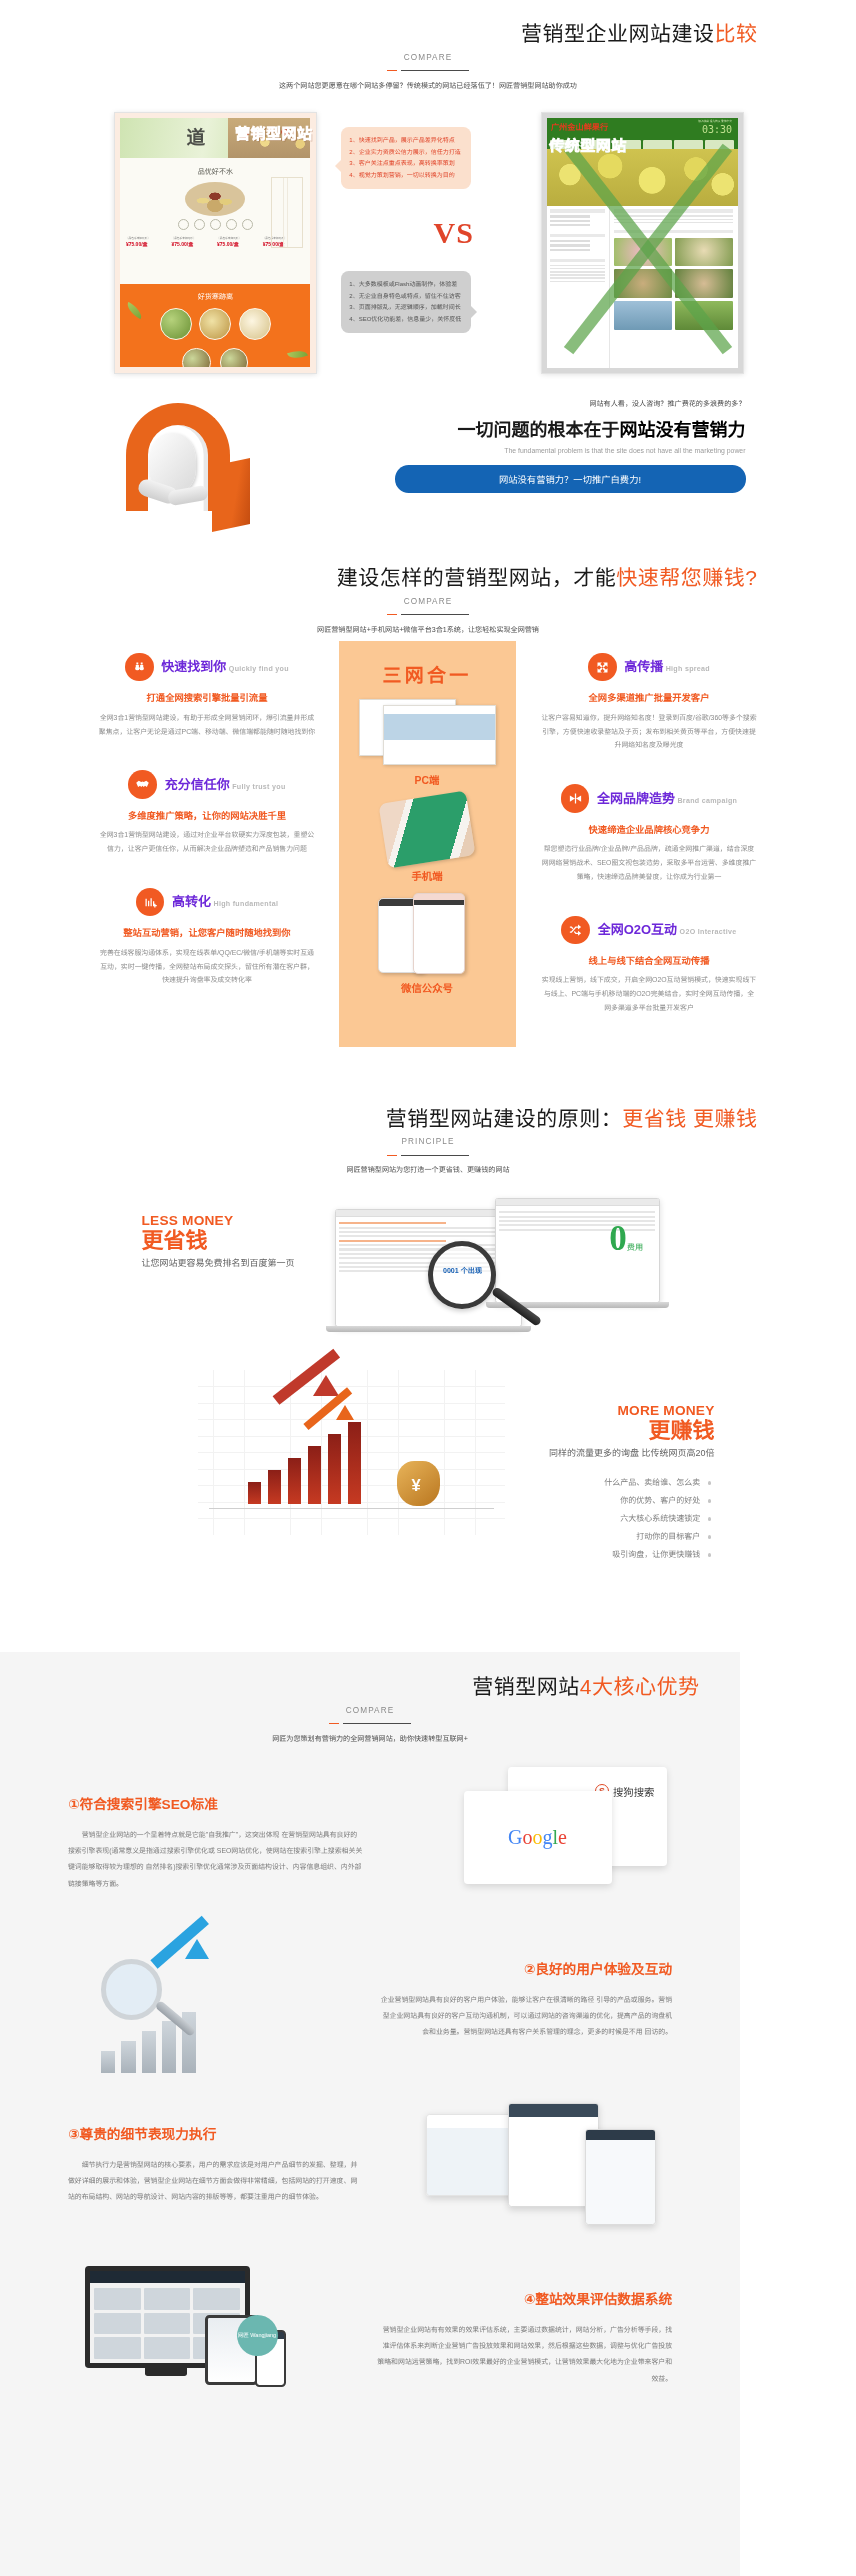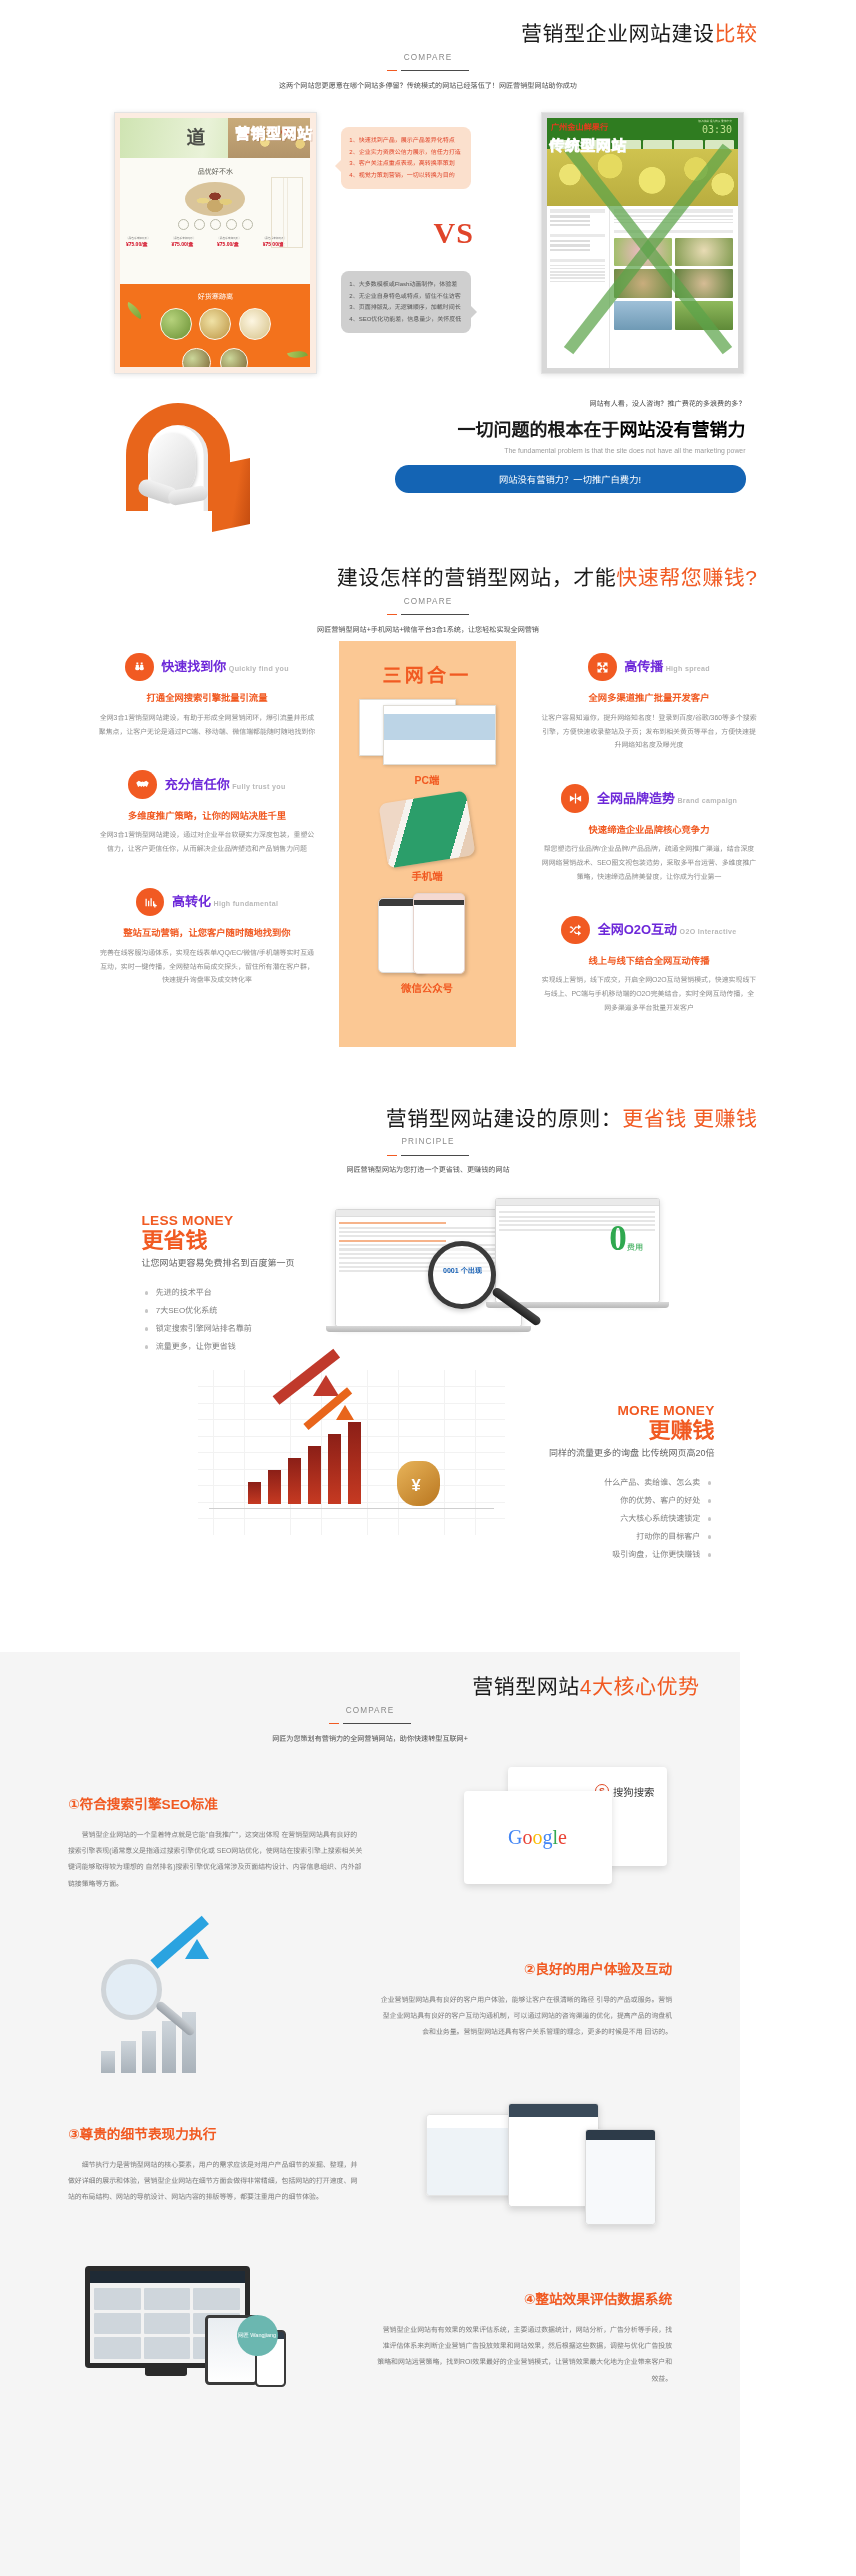--- a/index.html
+++ b/index.html
@@ -611,26 +611,20 @@
       <div class="sec-en">PRINCIPLE</div>
       <div class="sec-rule"></div>
       <div class="sec-sub">网匠营销型网站为您打造一个更省钱、更赚钱的网站</div>
     </div>
 
     <div class="money">
       <div class="less">
         <div class="m-en">LESS MONEY</div>
         <div class="m-cn">更省钱</div>
         <div class="m-sub">让您网站更容易免费排名到百度第一页</div>
-        <ul class="m-list">
-          <li>先进的技术平台</li>
-          <li>7大SEO优化系统</li>
-          <li>锁定搜索引擎网站排名靠前</li>
-          <li>流量更多，让你更省钱</li>
-        </ul>
       </div>
 
       <div class="laptops">
         <div class="lap lap1">
           <div class="bar"></div>
           <div class="pg">
             <i class="o"></i>
               <i></i>
               <i></i>
               <i></i>

